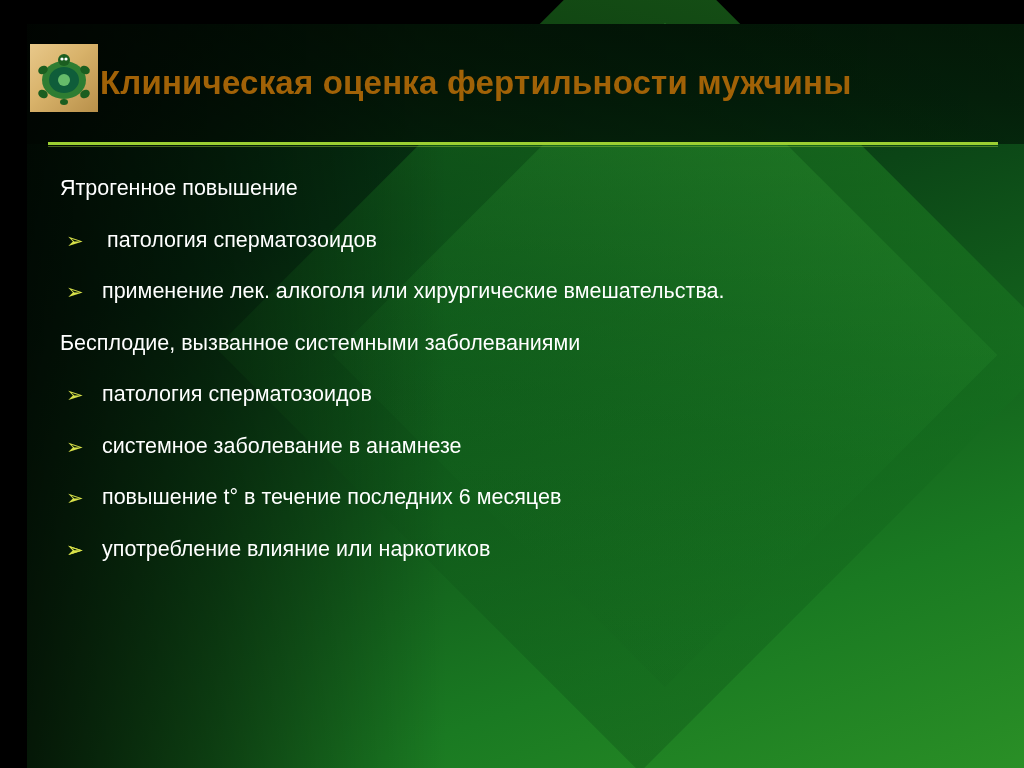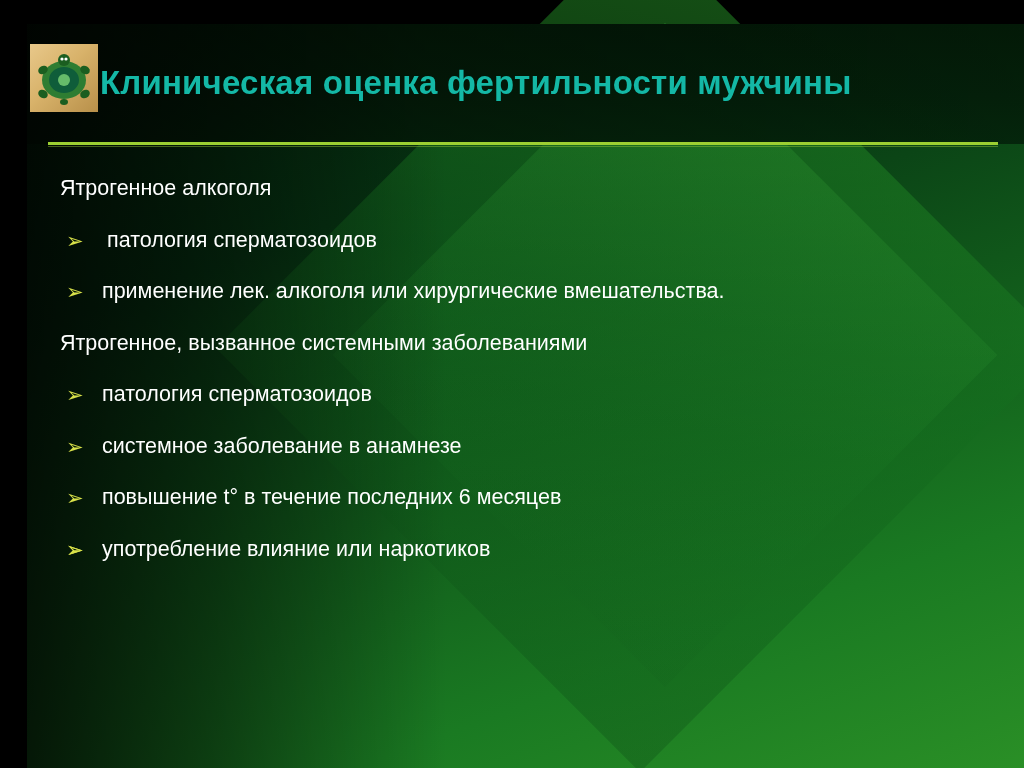--- a/index.html
+++ b/index.html
@@ -115,21 +115,21 @@
     background: linear-gradient(135deg, #e8c88a 0%, #d8b26a 45%, #b8904a 100%);
     overflow: hidden;
   }
   .logo svg { display: block; }
 
   .title {
     position: absolute;
     left: 100px;
     top: 64px;
     width: 900px;
-    color: #14b8a6;
+    color: #a16207;
     font-size: 33px;
     font-weight: bold;
     letter-spacing: 0.2px;
     white-space: nowrap;
   }
 
   .content {
     position: absolute;
     left: 60px;
     top: 178px;
@@ -197,33 +197,33 @@
     </svg>
   </div>
 
   <div class="title">Клиническая оценка фертильности мужчины</div>
 
   <div class="header-rule"></div>
   <div class="header-rule-2"></div>
 
   <div class="content">
 
-    <div class="line plain">Ятрогенное  алкоголя</div>
+    <div class="line plain">Ятрогенное  повышение</div>
 
     <div class="line bullet extra-indent">
       <span class="marker">➢</span>
       <span> патология сперматозоидов</span>
     </div>
 
     <div class="line bullet">
       <span class="marker">➢</span>
       <span>применение лек. алкоголя или хирургические вмешательства.</span>
     </div>
 
-    <div class="line plain">Ятрогенное, вызванное системными заболеваниями</div>
+    <div class="line plain">Бесплодие, вызванное системными заболеваниями</div>
 
     <div class="line bullet">
       <span class="marker">➢</span>
       <span>патология сперматозоидов</span>
     </div>
 
     <div class="line bullet">
       <span class="marker">➢</span>
       <span>системное заболевание в анамнезе</span>
     </div>

